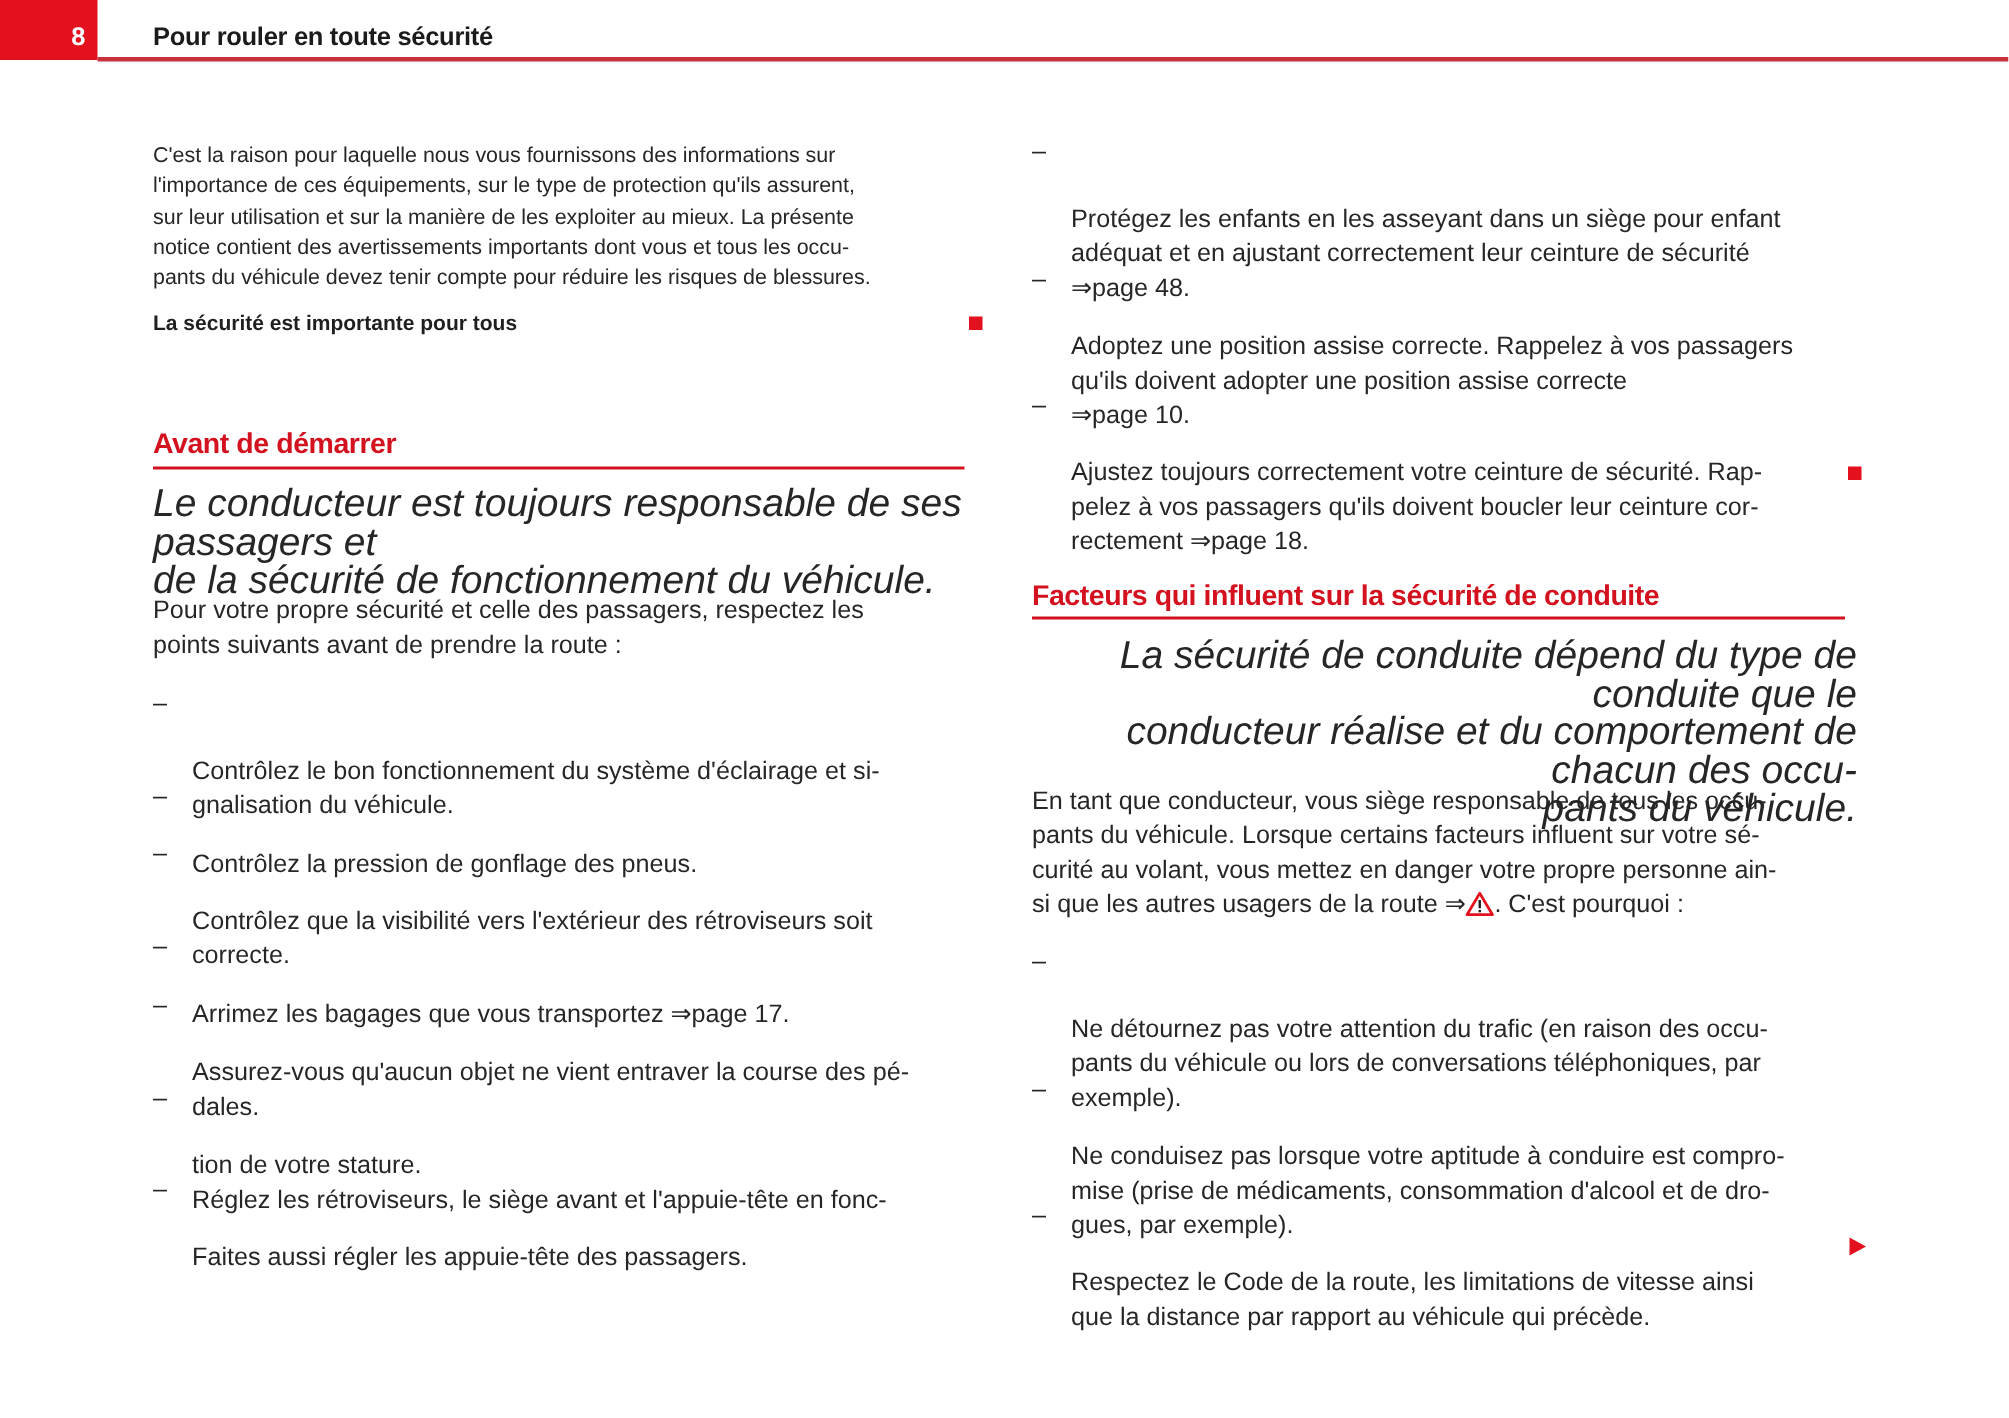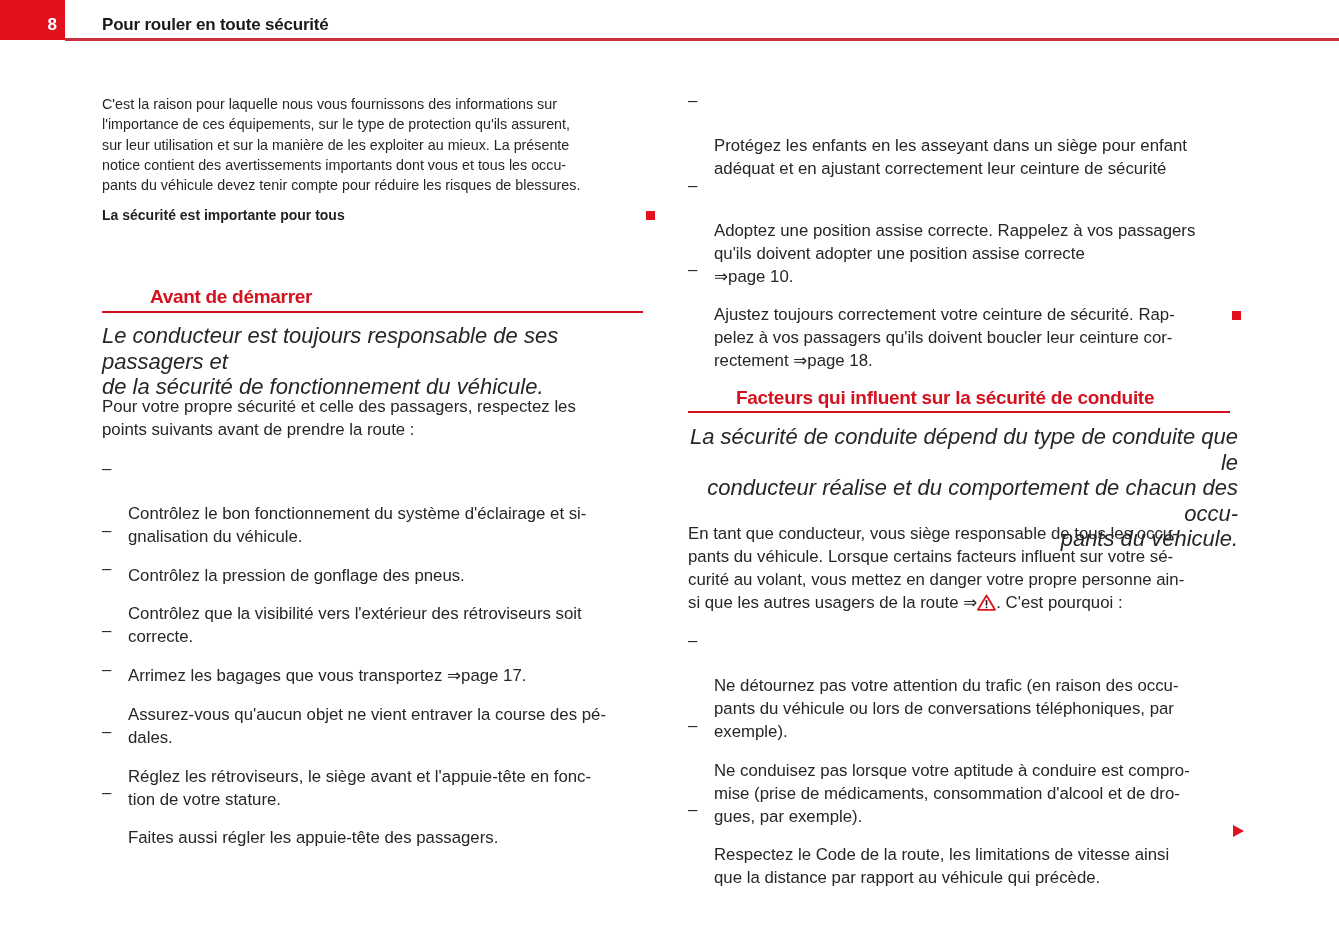--- a/index.html
+++ b/index.html
@@ -14,24 +14,24 @@
     .header-rule { position: absolute; left: 65px; top: 38px; width: 1274px; height: 3px; background: #c8303b; }
 
     
     .col { position: absolute; top: 0; }
     .col-left { left: 102px; width: 555px; }
     .col-right { left: 688px; width: 555px; }
 
     .small-para { position: absolute; font-size: 14.3px; line-height: 20.3px; color: #262626; width: 545px; }
     .small-bold { position: absolute; font-size: 14px; font-weight: bold; color: #1f1f1f; }
 
-    .section-heading { position: absolute; font-size: 19px; font-weight: bold; color: #d4121f; letter-spacing: -0.3px; margin-left: 48px; }
+    .section-heading { position: absolute; font-size: 19px; font-weight: bold; color: #d4121f; letter-spacing: -0.3px; }
     .section-rule { position: absolute; height: 2px; background: #d4121f; }
 
-    .intro { position: absolute; font-style: italic; font-size: 22px; line-height: 25.5px; color: #262626; }
+    .intro { position: absolute; font-style: italic; font-size: 26px; line-height: 25.5px; color: #262626; }
     .para { position: absolute; font-size: 16.8px; line-height: 23px; color: #262626; }
 
     .bullet { position: absolute; font-size: 16.8px; line-height: 23px; color: #262626; }
     .bullet .dash { position: absolute; left: 0; top: 0; }
     .bullet .btext { position: absolute; left: 26px; top: 0; width: 520px; margin-top: 45px; }
 
     .end-square { position: absolute; width: 9px; height: 9px; background: #e3101d; }
     .cont-arrow { position: absolute; width: 0; height: 0; border-top: 6px solid transparent; border-bottom: 6px solid transparent; border-left: 11px solid #e3101d; }
 
     .warn-icon { display: inline-block; vertical-align: -3px; }
@@ -100,38 +100,39 @@
   <div class="bullet" style="top:658px;">
     <span class="dash">–</span>
     <div class="btext">
       <div>Assurez-vous qu'aucun objet ne vient entraver la course des pé-</div>
       <div>dales.</div>
     </div>
   </div>
   <div class="bullet" style="top:720px;">
     <span class="dash">–</span>
     <div class="btext">
+      <div>tion de votre stature.</div>
       <div>Réglez les rétroviseurs, le siège avant et l'appuie-tête en fonc-</div>
-      <div>tion de votre stature.</div>
     </div>
   </div>
   <div class="bullet" style="top:781px;">
     <span class="dash">–</span>
     <div class="btext">
       <div>Faites aussi régler les appuie-tête des passagers.</div>
     </div>
   </div>
 </div>
 
 <div class="col col-right">
   <div class="bullet" style="top:89px;">
     <span class="dash">–</span>
     <div class="btext">
       <div>Protégez les enfants en les asseyant dans un siège pour enfant</div>
       <div>adéquat et en ajustant correctement leur ceinture de sécurité</div>
+      <div>⇒page 48.</div>
     </div>
   </div>
   <div class="bullet" style="top:174px;">
     <span class="dash">–</span>
     <div class="btext">
       <div>Adoptez une position assise correcte. Rappelez à vos passagers</div>
       <div>qu'ils doivent adopter une position assise correcte</div>
       <div>⇒page 10.</div>
     </div>
   </div>

